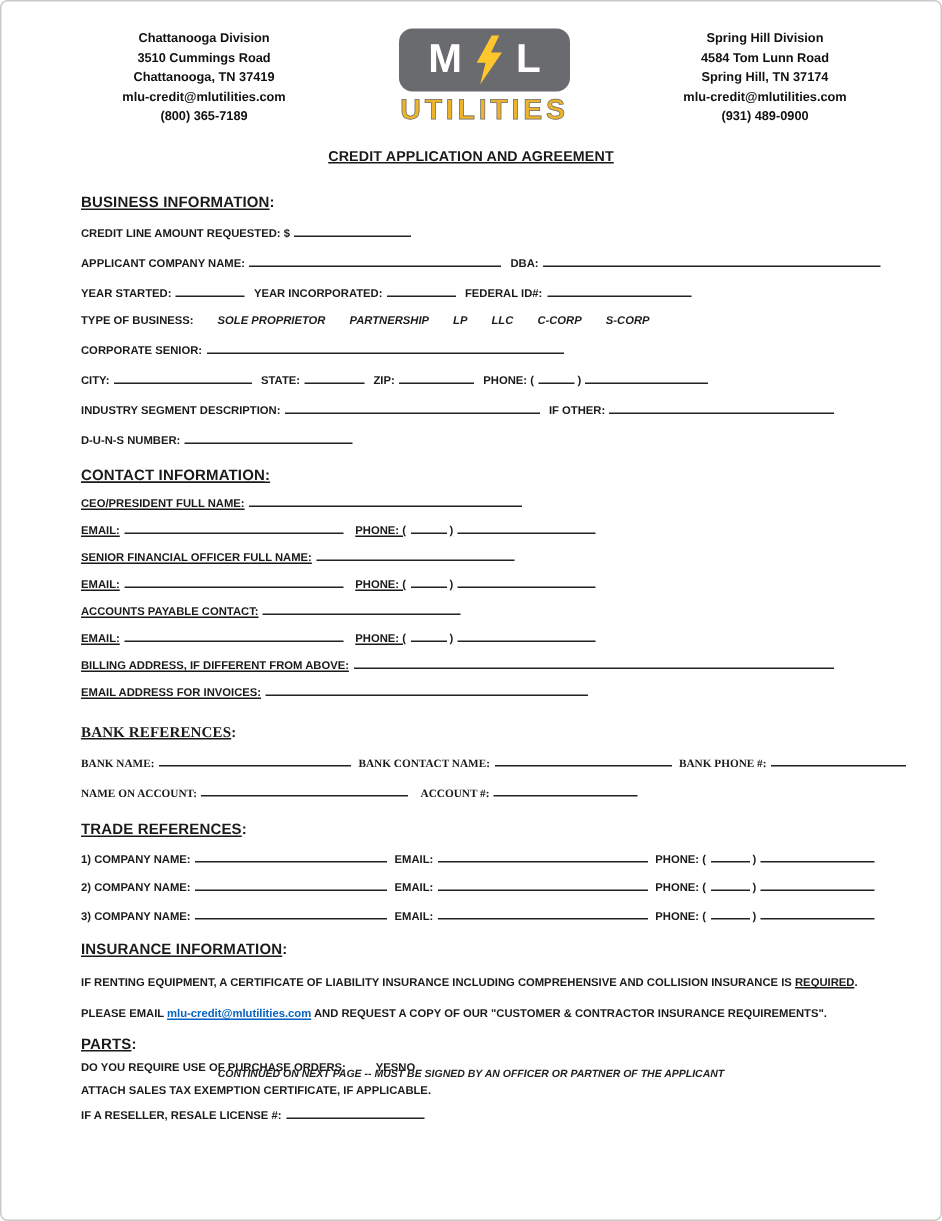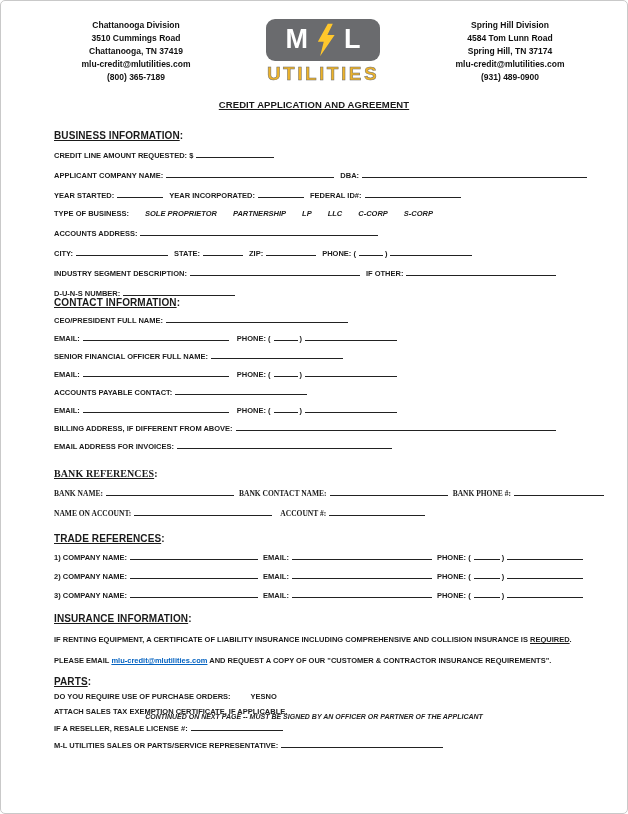--- a/index.html
+++ b/index.html
@@ -23,21 +23,21 @@
   .hul{text-decoration:underline;}
   
   .content{padding:0 14px 0 53px;}
   .sec-heading{font-size:10px;font-weight:bold;line-height:9px;letter-spacing:0.1px;}
   .form-row{font-size:7.5px;font-weight:bold;line-height:9px;white-space:nowrap;}
   .form-row .it{font-style:italic;}
   .form-row .ul{text-decoration:underline;}
   .form-row .link{color:var(--link,#0563c1);text-decoration:underline;}
   .blank{display:inline-block;height:8px;border-bottom:1px solid #222;margin-left:3px;}
   #sec-business{margin-top:21px;}   #sec-business  .form-row{margin-top:9px;}
-  #sec-contact{}    #sec-contact   .form-row{margin-top:7px;}
+  #sec-contact{margin-top:15px;text-decoration:underline;}    #sec-contact   .form-row{margin-top:7px;}
   #sec-bank{margin-top:18px;font-family:Liberation Serif, serif;}       #sec-bank      .form-row{margin-top:9px;}
   #sec-trade{margin-top:16px;}      #sec-trade     .form-row{margin-top:8px;}
   #sec-insurance{margin-top:14px;}  #sec-insurance .form-row{margin-top:12px;}
   #sec-other{margin-top:12px;}      #sec-other     .form-row{margin-top:6px;}
   .rep-rows .form-row{margin-top:21px;}
   .footer{position:absolute;left:0;right:0;top:712px;text-align:center;
     font-size:7px;font-weight:bold;font-style:italic;color:#222;}
 </style>
 </head>
 <body>
@@ -79,21 +79,21 @@
 
   <div class="content">
 
     <section id="sec-business">
       <div class="sec-heading"><span class="hul">BUSINESS INFORMATION</span><span>:</span></div>
       <div>
           <div class="form-row"><span class="">CREDIT LINE AMOUNT REQUESTED: $</span><span class="blank" style="width: 78px;"></span></div>
           <div class="form-row"><span class="">APPLICANT COMPANY NAME:</span><span class="blank" style="width: 168px;"></span><span class="" style="margin-left: 6px;">DBA:</span><span class="blank" style="width: 225px;"></span></div>
           <div class="form-row"><span class="">YEAR STARTED:</span><span class="blank" style="width: 46px;"></span><span class="" style="margin-left: 6px;">YEAR INCORPORATED:</span><span class="blank" style="width: 46px;"></span><span class="" style="margin-left: 6px;">FEDERAL ID#:</span><span class="blank" style="width: 96px;"></span></div>
           <div class="form-row"><span class="">TYPE OF BUSINESS:</span><span class="it " style="margin-left: 16px;">SOLE PROPRIETOR</span><span class="it " style="margin-left: 16px;">PARTNERSHIP</span><span class="it " style="margin-left: 16px;">LP</span><span class="it " style="margin-left: 16px;">LLC</span><span class="it " style="margin-left: 16px;">C-CORP</span><span class="it " style="margin-left: 16px;">S-CORP</span></div>
-          <div class="form-row"><span class="">ACCOUNTS ADDRESS:</span><span class="blank" style="width: 238px;"></span></div>
+          <div class="form-row"><span class="">CORPORATE SENIOR:</span><span class="blank" style="width: 238px;"></span></div>
           <div class="form-row"><span class="">CITY:</span><span class="blank" style="width: 92px;"></span><span class="" style="margin-left: 6px;">STATE:</span><span class="blank" style="width: 40px;"></span><span class="" style="margin-left: 6px;">ZIP:</span><span class="blank" style="width: 50px;"></span><span class="" style="margin-left: 6px;">PHONE: (</span><span class="blank" style="width: 24px;"></span><span class="" style="margin-left: 2px;">)</span><span class="blank" style="width: 82px;"></span></div>
           <div class="form-row"><span class="">INDUSTRY SEGMENT DESCRIPTION:</span><span class="blank" style="width: 170px;"></span><span class="" style="margin-left: 6px;">IF OTHER:</span><span class="blank" style="width: 150px;"></span></div>
           <div class="form-row"><span class="">D-U-N-S NUMBER:</span><span class="blank" style="width: 112px;"></span></div>
         </div>
     </section>
 
     <section id="sec-contact">
       <div class="sec-heading"><span class="hul">CONTACT INFORMATION</span><span>:</span></div>
       <div>
           <div class="form-row"><span class="">CEO/PRESIDENT FULL NAME:</span><span class="blank" style="width: 182px;"></span></div>
@@ -132,22 +132,19 @@
         </div>
     </section>
 
     <section id="sec-other">
       <div class="sec-heading"><span class="hul">PARTS</span><span>:</span></div>
       <div>
           <div class="form-row"><span class="">DO YOU REQUIRE USE OF PURCHASE ORDERS:</span><span class="" style="margin-left: 20px;">YES</span><span class="" style="">NO</span></div>
           <div class="form-row"><span class="">ATTACH SALES TAX EXEMPTION CERTIFICATE, IF APPLICABLE.</span></div>
           <div class="form-row"><span class="">IF A RESELLER, RESALE LICENSE #:</span><span class="blank" style="width: 92px;"></span></div>
         </div>
-      <div class="rep-rows">
-          <div class="form-row"><span class="">M-L UTILITIES SALES OR PARTS/SERVICE REPRESENTATIVE:</span><span class="blank" style="width: 162px;"></span></div>
-        </div>
     </section>
 
   </div>
 
   <div class="footer">CONTINUED ON NEXT PAGE -- MUST BE SIGNED BY AN OFFICER OR PARTNER OF THE APPLICANT</div>
 
 </div>
 
 </body></html>

